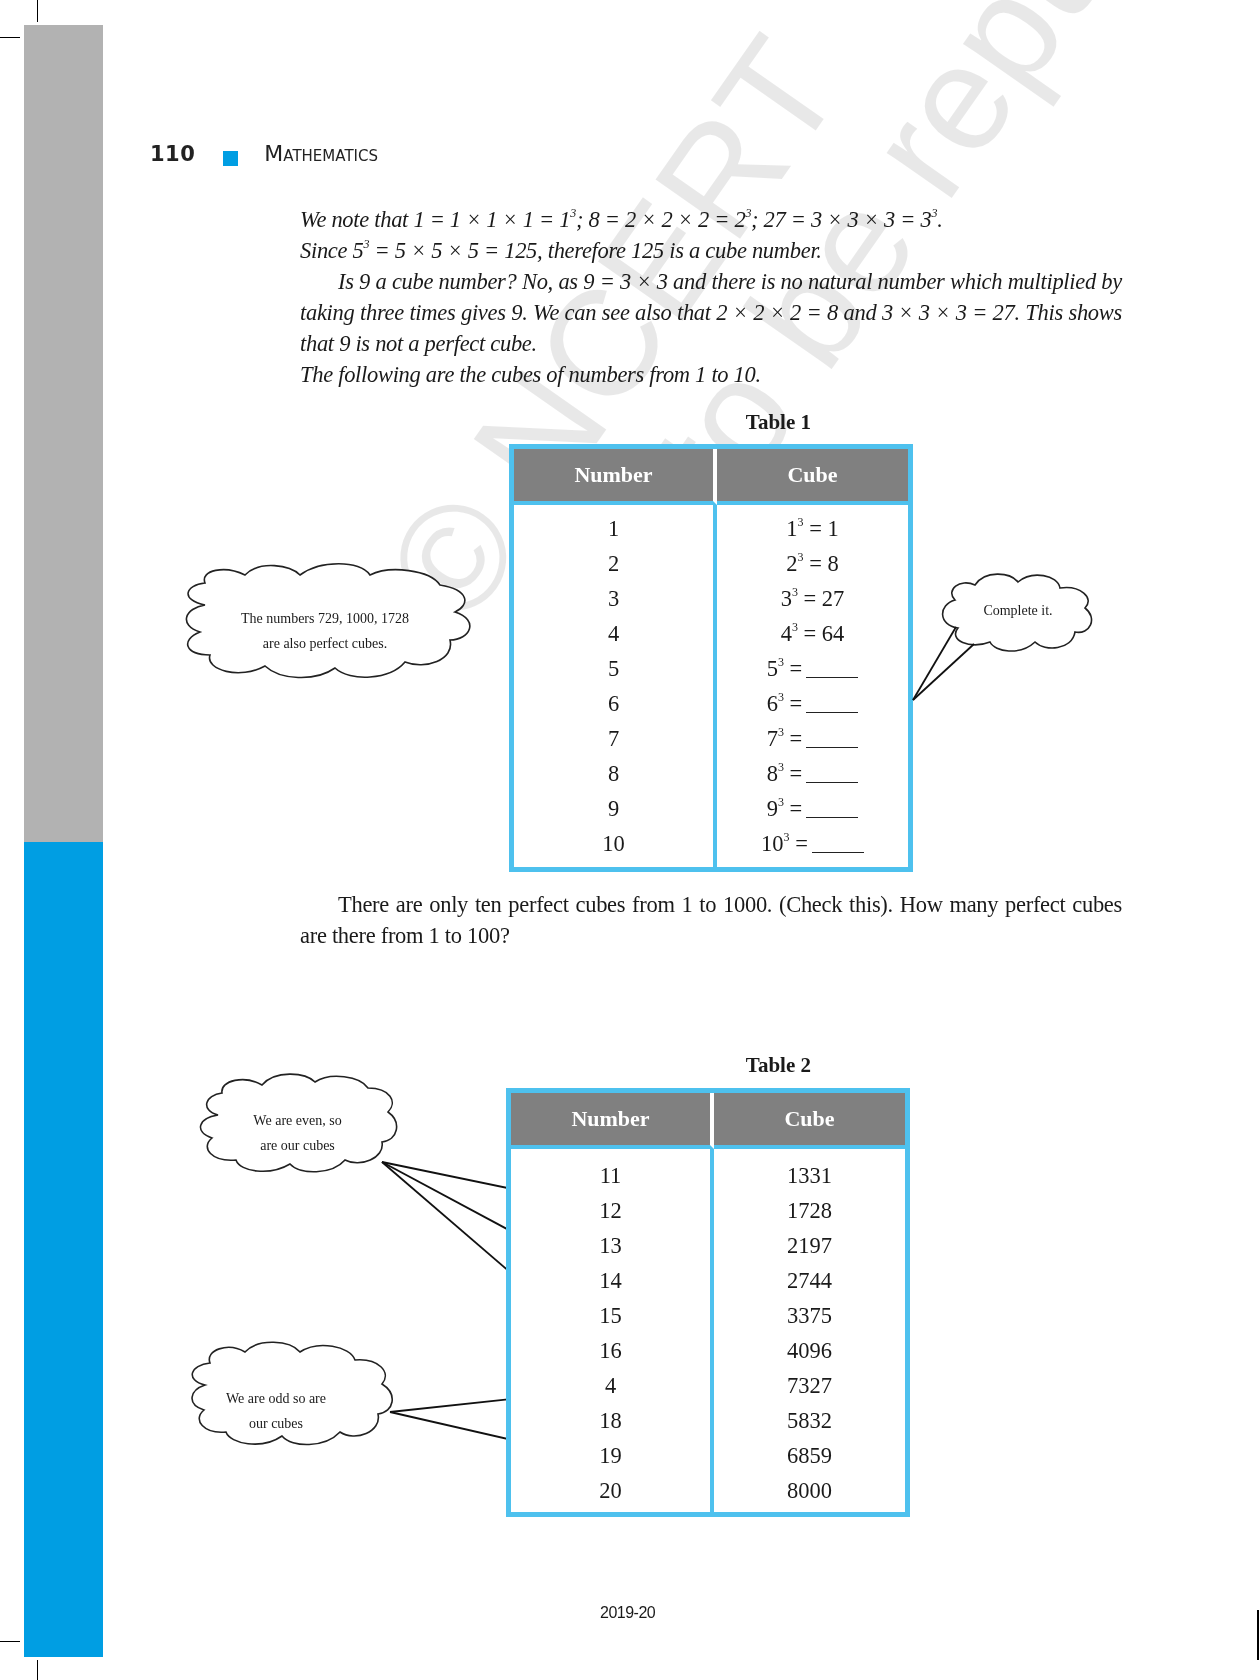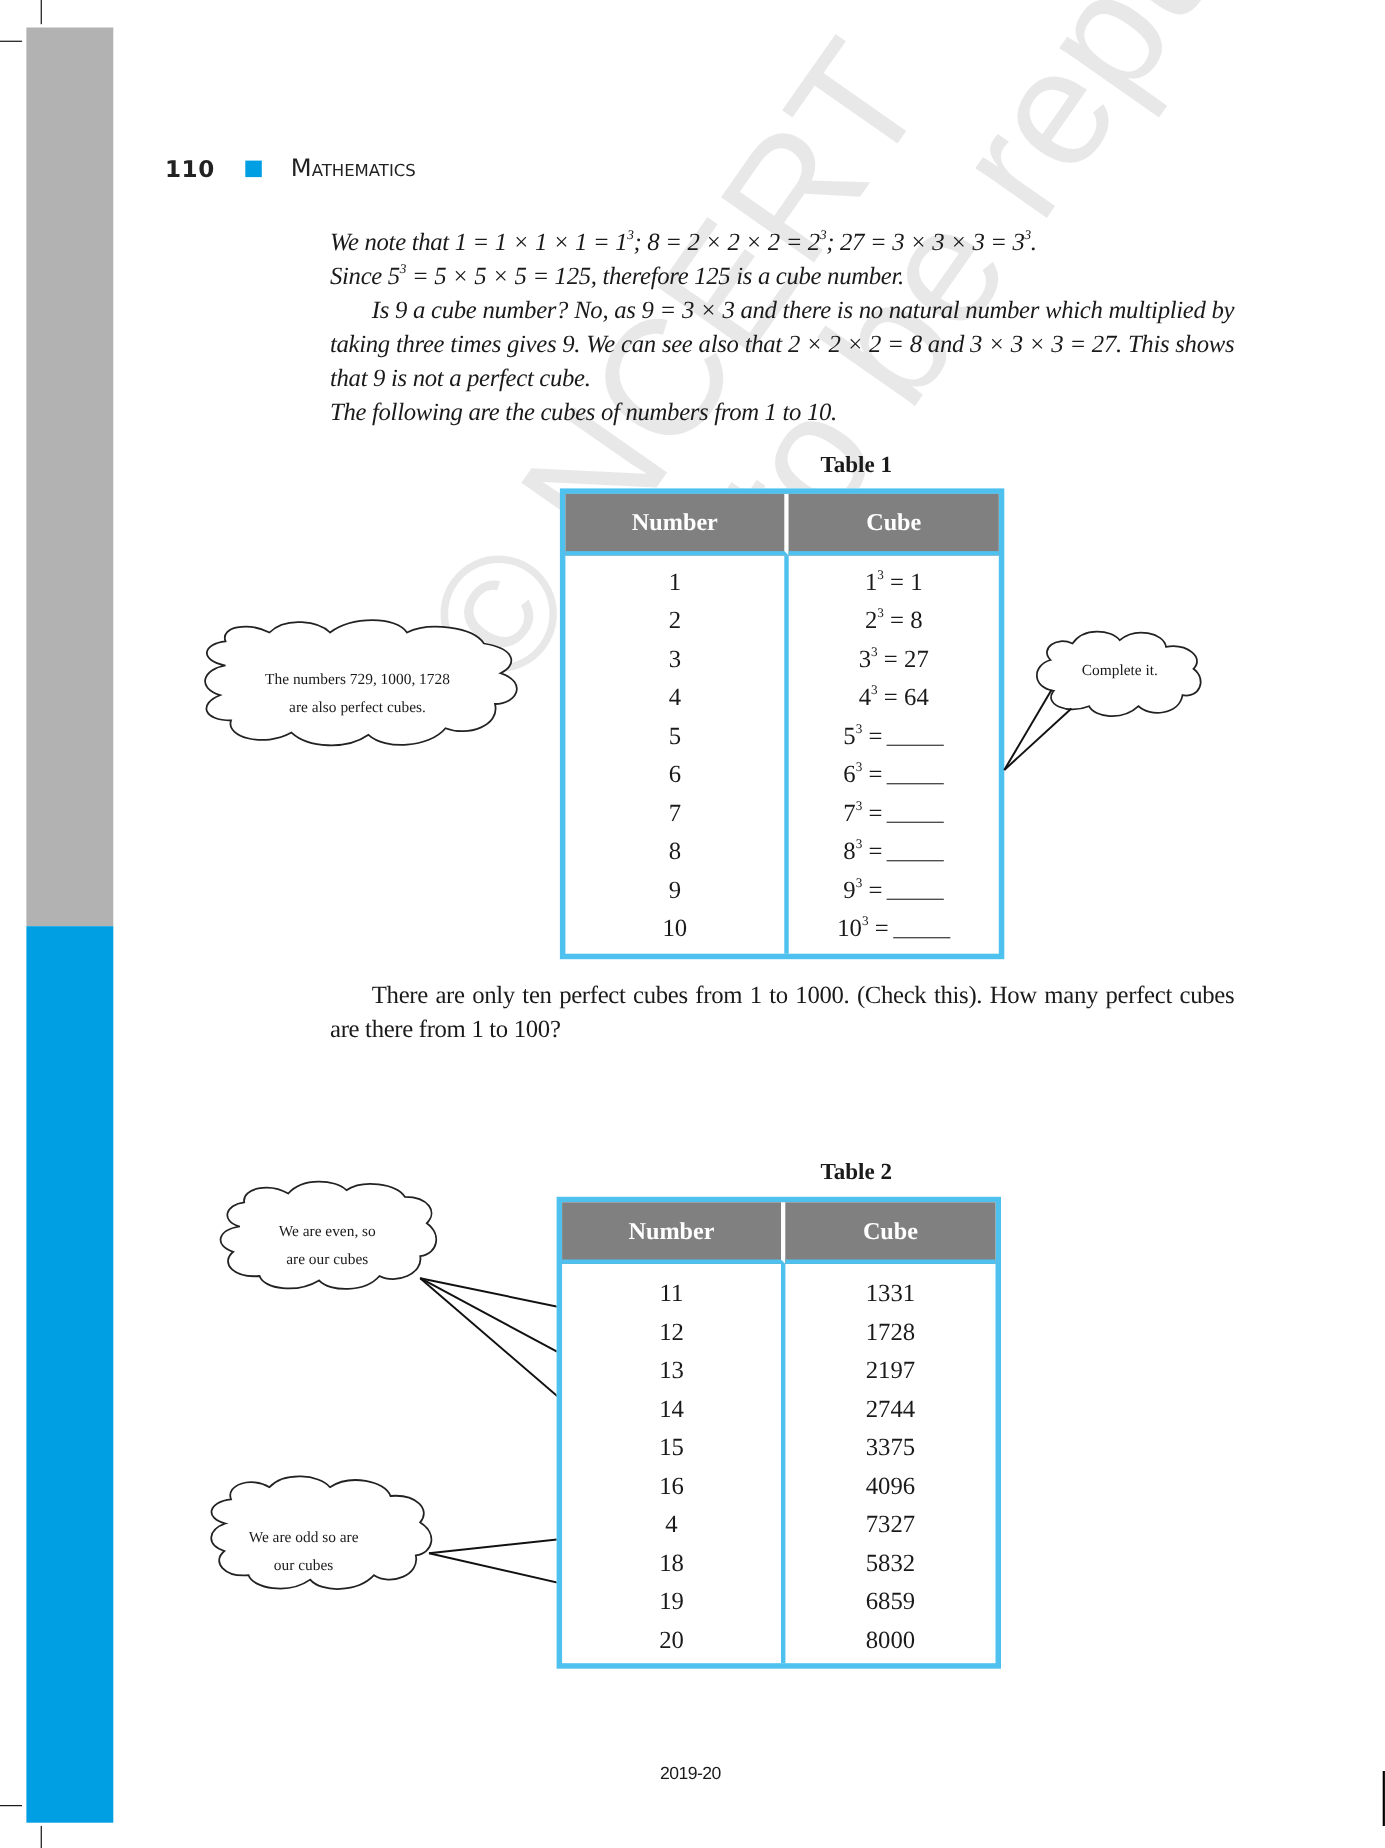--- a/index.html
+++ b/index.html
@@ -2,21 +2,21 @@
 <html><head>
 <meta charset="utf-8">
 <style>
   html, body { margin:0; padding:0; background:#fff; }
   body { width:1259px; height:1680px; position:relative; overflow:hidden;
          font-family:"Liberation Serif", serif; color:#1a1a1a; }
   .abs { position:absolute; }
   .side-gray { left:24px; top:25px; width:79px; height:817px; background:#b2b2b2; }
   .side-blue { left:24px; top:842px; width:79px; height:815px; background:#009ee3; }
   .crop { background:#000; }
-  .hdr { left:150px; top:141px; display:flex; align-items:center; gap:26px; }
+  .hdr { left:150px; top:141px; display:flex; align-items:flex-end; gap:26px; }
   .hdr .pg { font-family:"DejaVu Sans", sans-serif; font-weight:bold; font-size:21px; color:#222; letter-spacing:0.5px; }
   .hdr .sq { width:15px; height:15px; background:#009ee3; margin-left:2px; }
   .hdr .title { font-family:"DejaVu Sans", sans-serif; font-size:22px; color:#222; font-variant:small-caps; letter-spacing:0px; }
   .para { left:300px; width:822px; font-size:22.5px; line-height:31px; letter-spacing:-0.3px; }
   .para p { margin:0; }
   .para .ind { text-indent:38px; }
   sup { font-size:12px; vertical-align:10px; line-height:0; }
   .tcap { font-weight:bold; font-size:21px; text-align:right; width:200px; }
   table.cube { position:absolute; border-collapse:separate; border-spacing:0; border:5px solid #4ec1ee; background:#fff; }
   table.cube th { background:#808080; color:#ffffff; font-weight:bold; font-size:22px; height:52px; padding:0; }

